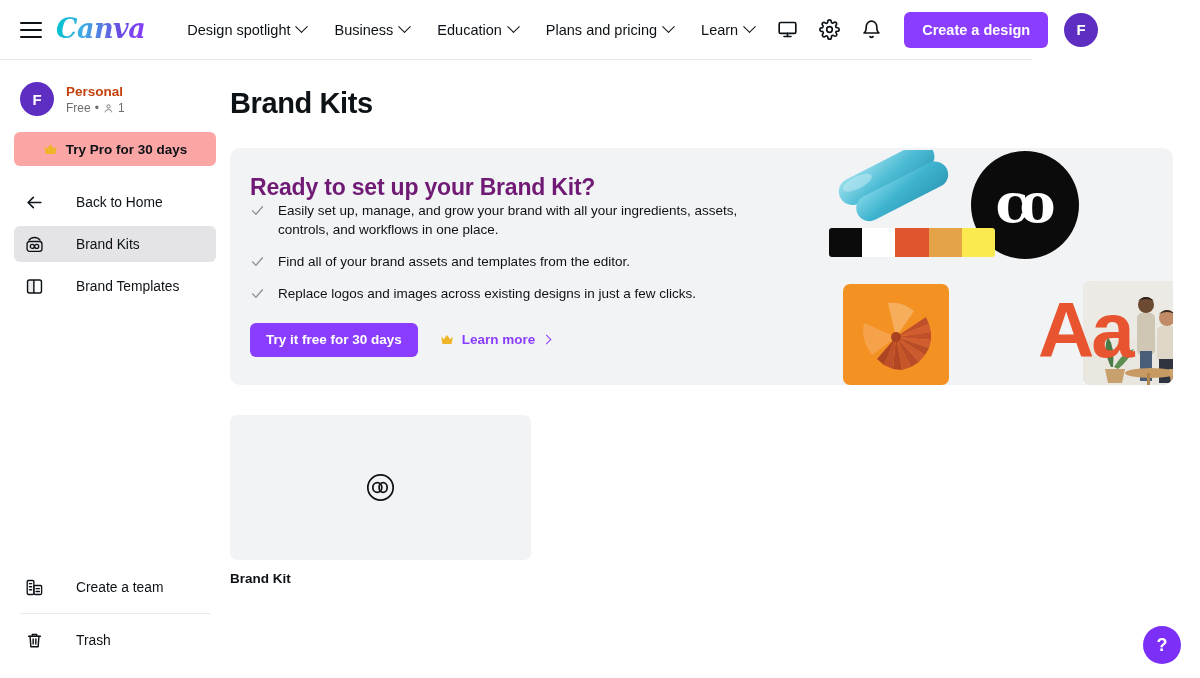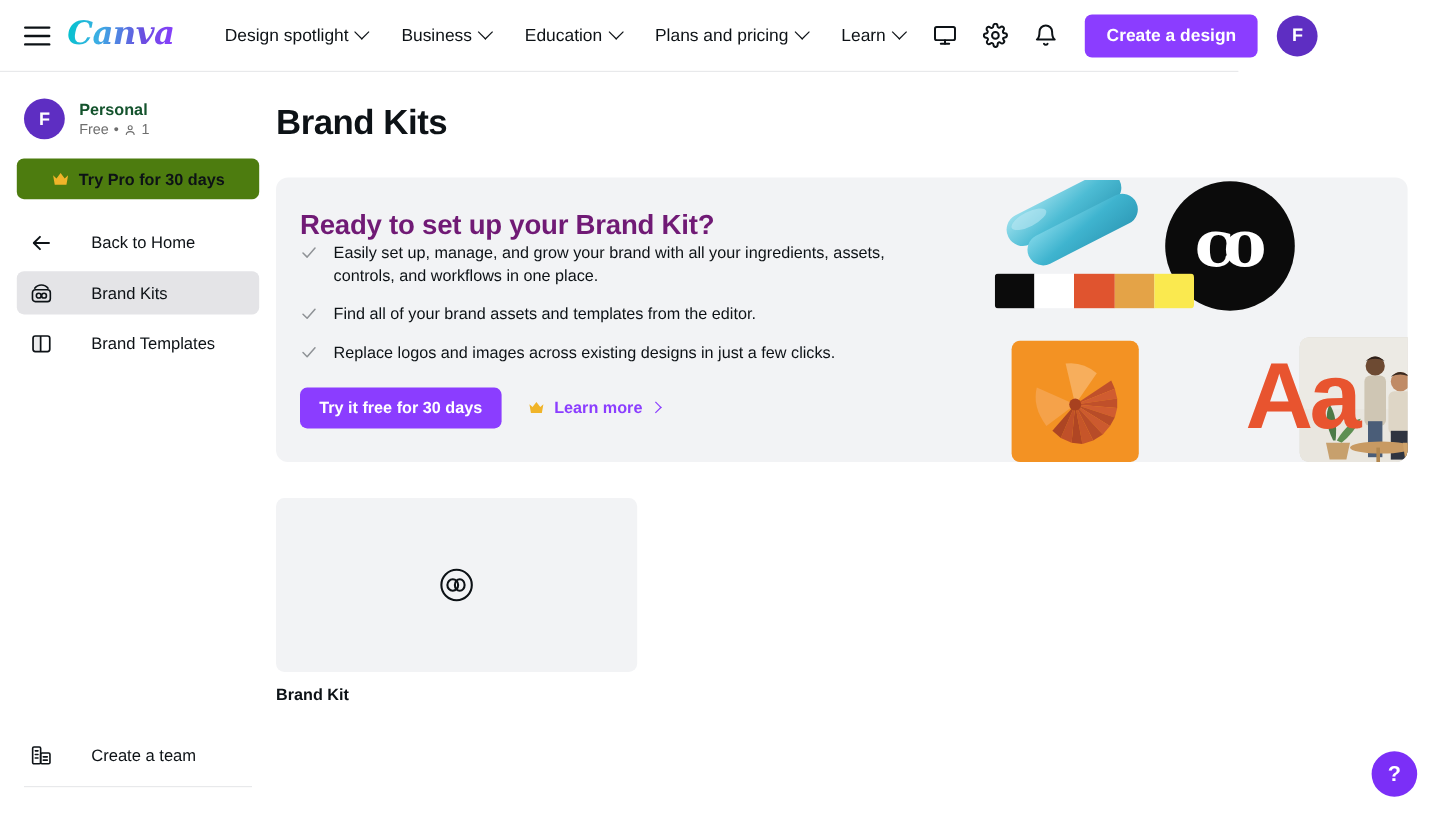--- a/index.html
+++ b/index.html
@@ -97,27 +97,27 @@
     display: flex; align-items: center; gap: 12px;
     padding: 0 14px 0 20px; margin-bottom: 16px;
     cursor: pointer;
   }
   .profile-av {
     width: 34px; height: 34px; border-radius: 50%;
     background: #5e2ec2; color: #fff;
     display: flex; align-items: center; justify-content: center;
     font-size: 15px; font-weight: 600; flex: none;
   }
-  .profile-name { font-size: 13.5px; font-weight: 700; color: #14532d; line-height: 1.3; }
+  .profile-name { font-size: 13.5px; font-weight: 700; color: #c2410c; line-height: 1.3; }
   .profile-sub { font-size: 12px; color: #6e6e6e; display: flex; align-items: center; gap: 4px; margin-top: 1px; }
 
   .trypro {
     margin: 0 14px 18px 14px;
     height: 34px; border-radius: 6px;
-    background: #4d7c0f;
+    background: #fca5a5;
     display: flex; align-items: center; justify-content: center; gap: 8px;
     font-size: 13.5px; font-weight: 700; color: #0d1216;
     cursor: pointer;
   }
 
   .side-item {
     display: flex; align-items: center; gap: 32px;
     height: 36px; margin: 0 14px 6px 14px;
     padding-left: 10px; border-radius: 6px;
     font-size: 13.8px; color: #0d1216;
@@ -362,20 +362,32 @@
           <line x1="5.6" y1="7.2" x2="8.4" y2="7.2" stroke-linecap="round"></line>
           <line x1="5.6" y1="11" x2="8.4" y2="11" stroke-linecap="round"></line>
           <line x1="5.6" y1="14.8" x2="8.4" y2="14.8" stroke-linecap="round"></line>
           <line x1="14" y1="13.5" x2="18.2" y2="13.5" stroke-linecap="round"></line>
           <line x1="14" y1="17" x2="18.2" y2="17" stroke-linecap="round"></line>
         </svg>
       </span>
       <span>Create a team</span>
     </div>
     <div class="side-divider"></div>
+    <div class="side-item">
+      <span class="sicon">
+        <svg width="19" height="19" viewBox="0 0 24 24" fill="none" stroke="#0d1216" stroke-width="1.8" stroke-linecap="round" stroke-linejoin="round">
+          <path d="M4.5 6.6h15"></path>
+            <path d="M9.2 6.6V4.4h5.6v2.2"></path>
+          <path d="M6.4 6.6l1 13.2h9.2l1-13.2"></path>
+          <line x1="10.3" y1="10.2" x2="10.3" y2="16.4"></line>
+          <line x1="13.7" y1="10.2" x2="13.7" y2="16.4"></line>
+        </svg>
+      </span>
+      <span>Trash</span>
+    </div>
   </div>
 </div>
 
 <div class="main">
   <div class="main-inner">
 
     <h1 class="page-title">Brand Kits</h1>
 
     <div class="banner">
 

